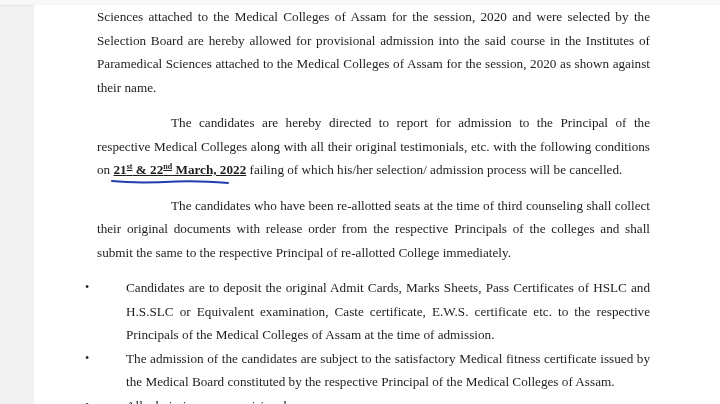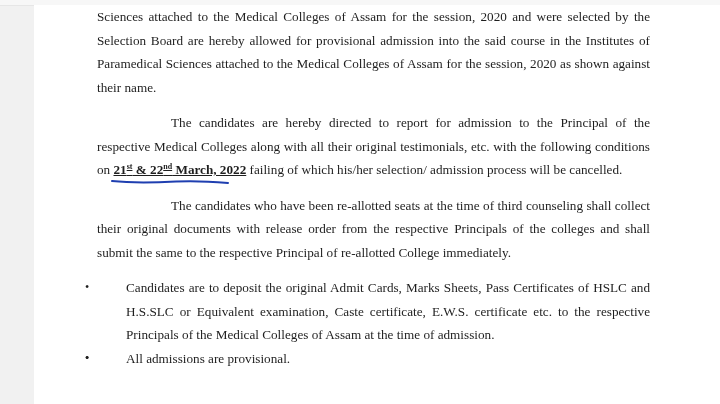--- a/index.html
+++ b/index.html
@@ -62,20 +62,21 @@
 
     <div class="gap"></div>
 
     <ul class="bullets">
       <li>
         <span class="bullet">•</span>
         <span>Candidates are to deposit the original Admit Cards, Marks Sheets, Pass Certificates of HSLC and H.S.SLC or Equivalent examination, Caste certificate, E.W.S. certificate etc. to the respective Principals of the Medical Colleges of Assam at the time of admission.</span>
       </li>
       <li>
         <span class="bullet">•</span>
+        <span>The admission of the candidates are subject to the satisfactory Medical fitness certificate issued by the Medical Board constituted by the respective Principal of the Medical Colleges of Assam.</span>
       </li>
       <li>
         <span class="bullet">•</span>
         <span>All admissions are provisional.</span>
       </li>
     </ul>
 
   </div>
 </div>
 

